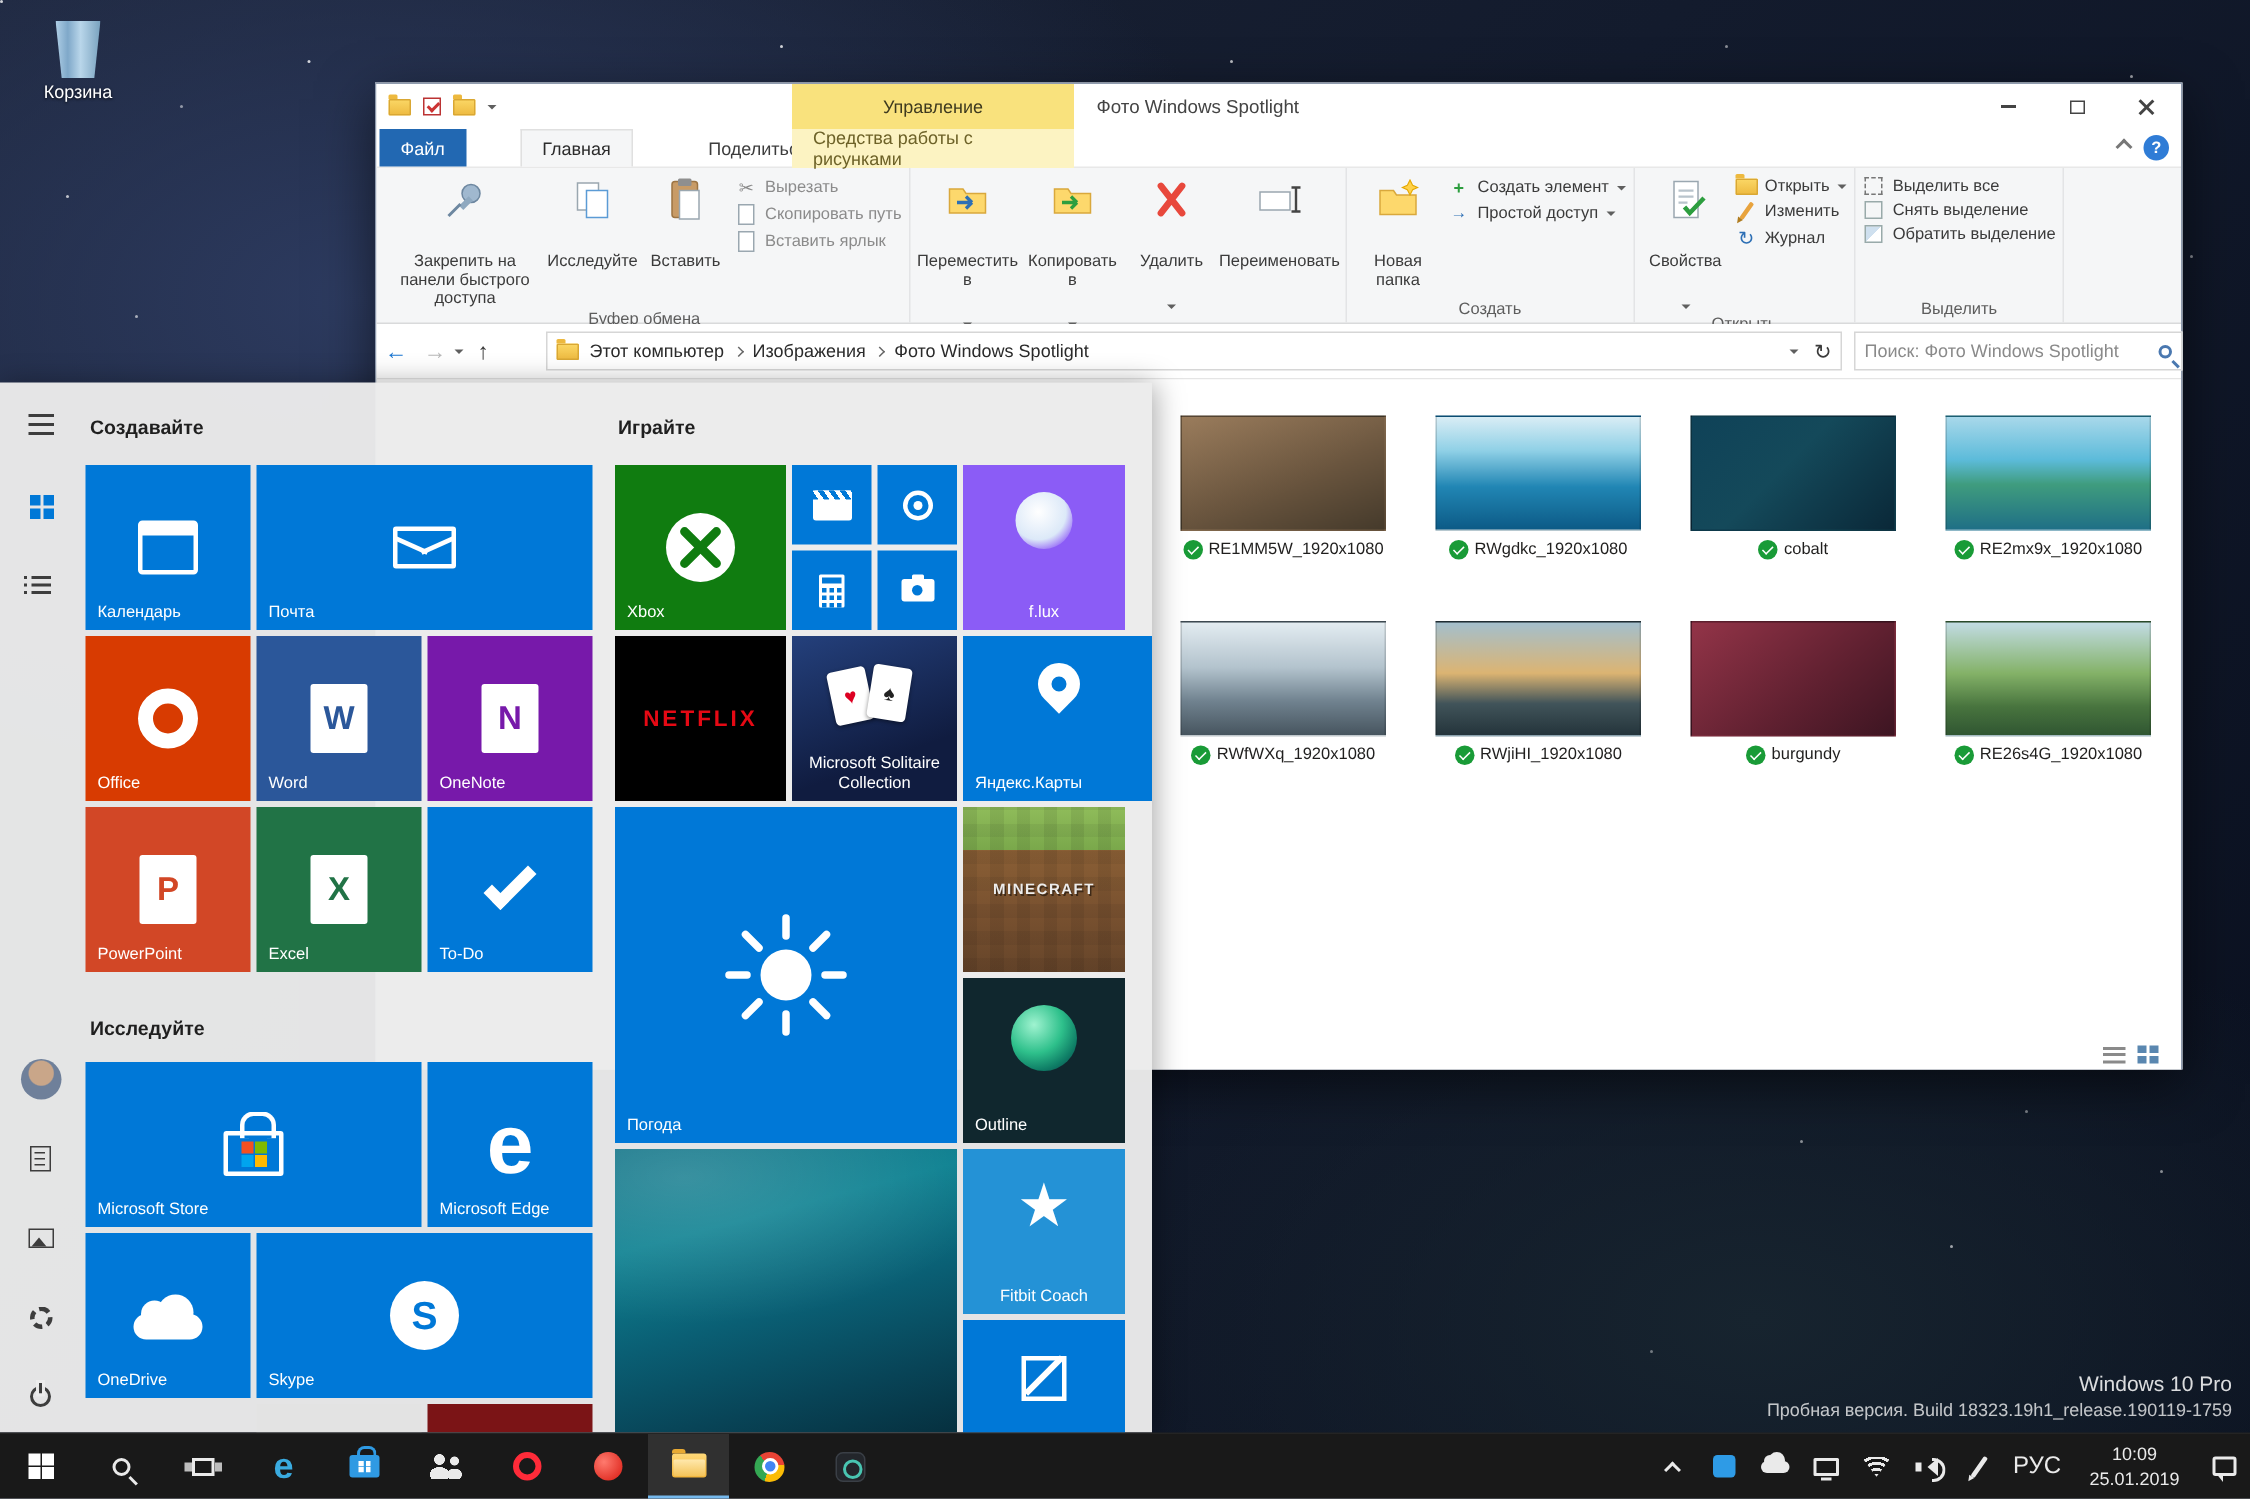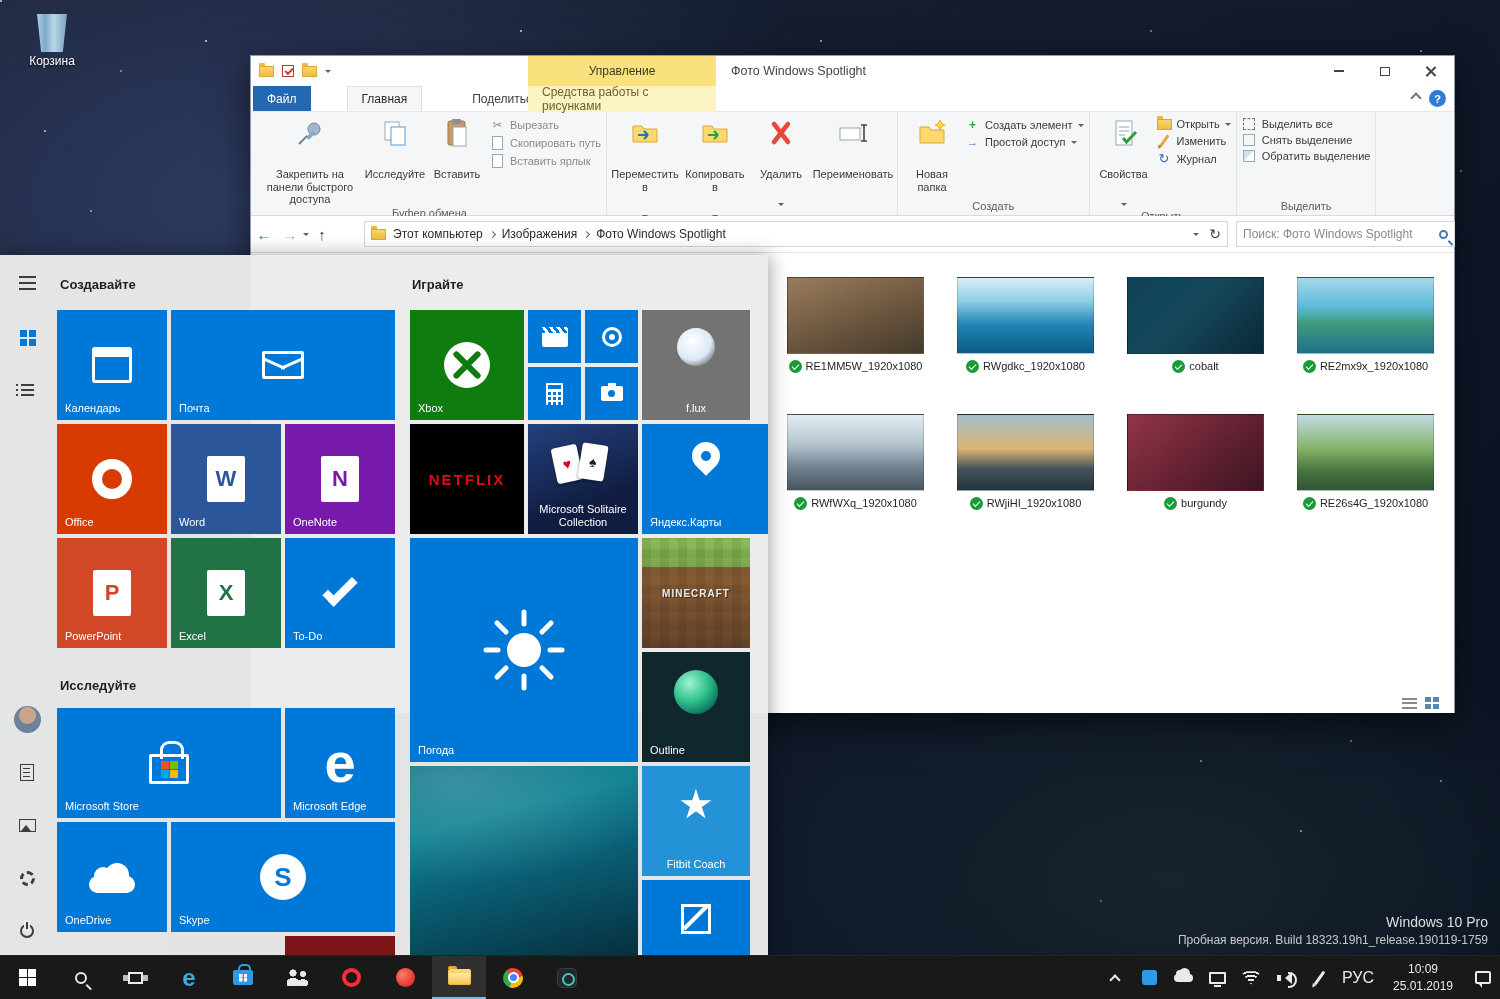--- a/index.html
+++ b/index.html
@@ -689,21 +689,21 @@
     <div class="tile blue" style="left:528px;top:112px;width:53px;height:53px">
       <div class="tic">
           <span class="ic-calc"></span>
         </div>
     </div>
     <div class="tile blue" style="left:585px;top:112px;width:53px;height:53px">
       <div class="tic">
           <span class="ic-cam"></span>
         </div>
     </div>
-    <div class="tile" style="left:642px;top:55px;width:108px;height:110px;background:#737373">
+    <div class="tile" style="left:642px;top:55px;width:108px;height:110px;background:#8b5cf6">
       <div class="tic up">
           <span class="ic-flux"></span>
         </div>
       <span class="tlabel center" style="text-align:center">f.lux</span>
     </div>
     <div class="tile" style="left:410px;top:169px;width:114px;height:110px;background:#000">
       <div class="tic">
           <span class="netflix-logo">NETFLIX</span>
         </div>
     </div>

